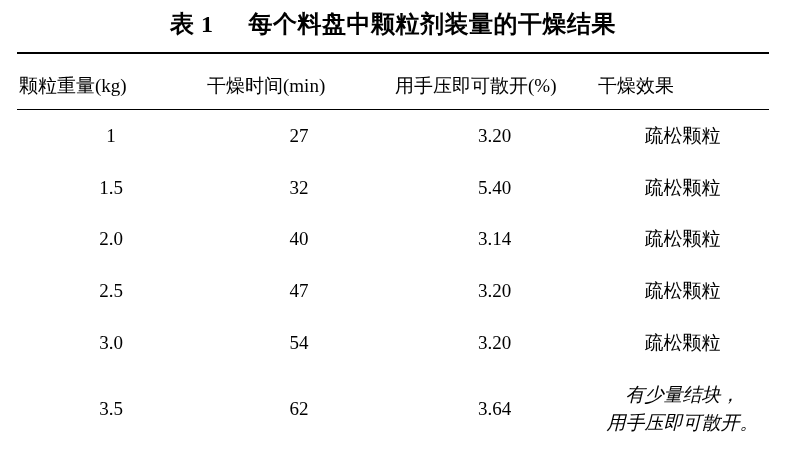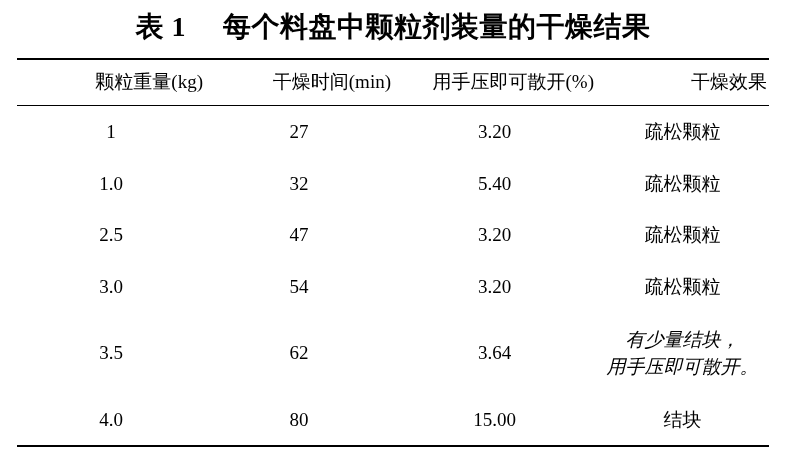--- a/index.html
+++ b/index.html
@@ -16,21 +16,21 @@
   }
   .page {
     width: 786px;
     height: 450px;
     box-sizing: border-box;
     padding: 0;
     position: relative;
   }
   .table-caption {
     text-align: center;
-    font-size: 28px;
+    font-size: 24px;
     font-weight: bold;
     letter-spacing: 0.5px;
     padding-top: 8px;
     padding-bottom: 12px;
   }
   .caption-label {
     display: inline;
   }
   .caption-gap {
     display: inline-block;
@@ -46,22 +46,22 @@
     table-layout: fixed;
   }
   table.data col.c0 { width: 25%; }
   table.data col.c1 { width: 25%; }
   table.data col.c2 { width: 27%; }
   table.data col.c3 { width: 23%; }
 
   table.data thead th {
     font-size: 19px;
     font-weight: normal;
-    text-align: right;
-    padding: 9px 2px 10px 2px;
+    text-align: left;
+    padding: 19px 2px 10px 2px;
     border-top: 2.5px solid #000;
     border-bottom: 1.2px solid #000;
     white-space: nowrap;
   }
   table.data tbody td {
     font-size: 19px;
     text-align: center;
     padding: 13px 2px;
     vertical-align: middle;
     line-height: 1.35;
@@ -105,23 +105,29 @@
       </tr>
     </thead>
     <tbody>
       <tr>
         <td class="num">1</td>
         <td class="num">27</td>
         <td class="num">3.20</td>
         <td>疏松颗粒</td>
       </tr>
       <tr>
-        <td class="num">1.0</td>
+        <td class="num">1.5</td>
         <td class="num">32</td>
         <td class="num">5.40</td>
+        <td>疏松颗粒</td>
+      </tr>
+      <tr>
+        <td class="num">2.0</td>
+        <td class="num">40</td>
+        <td class="num">3.14</td>
         <td>疏松颗粒</td>
       </tr>
       <tr>
         <td class="num">2.5</td>
         <td class="num">47</td>
         <td class="num">3.20</td>
         <td>疏松颗粒</td>
       </tr>
       <tr>
         <td class="num">3.0</td>

